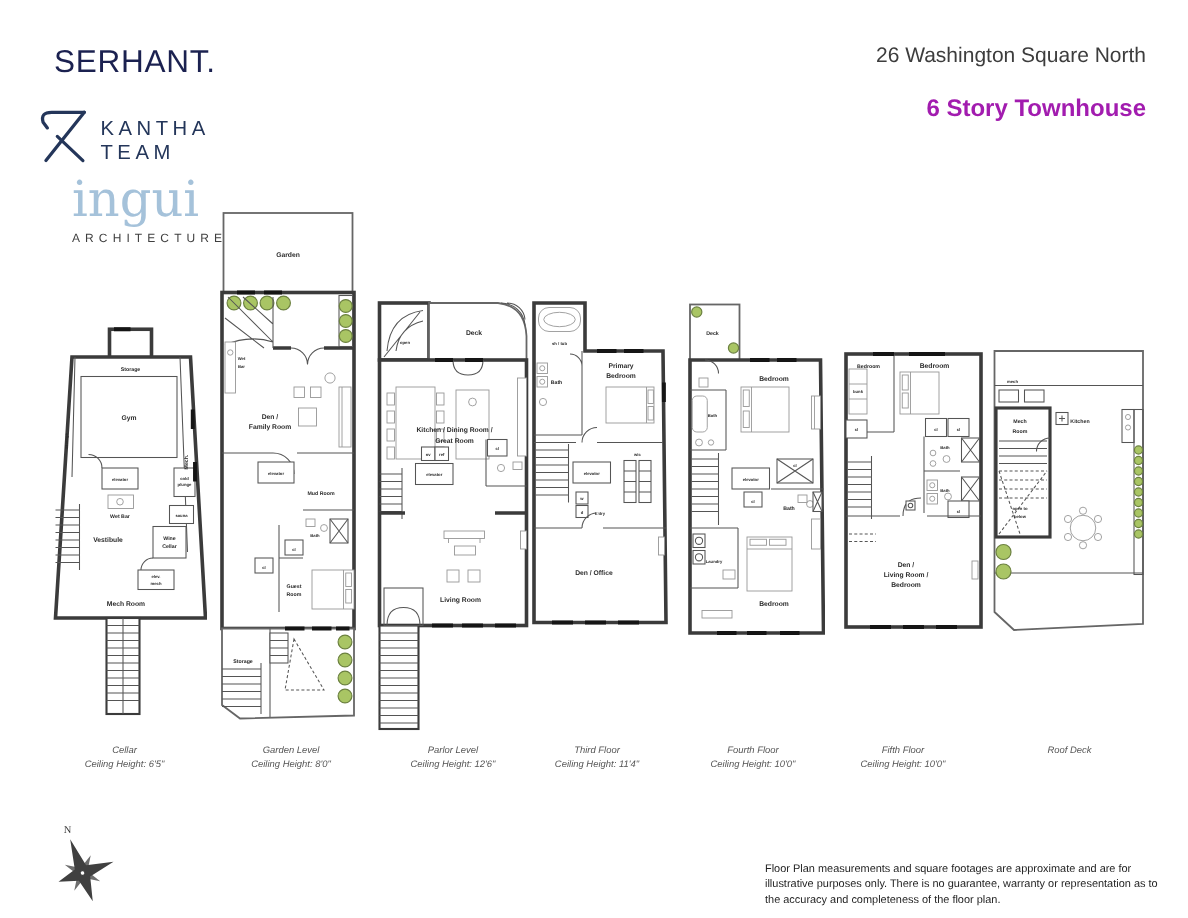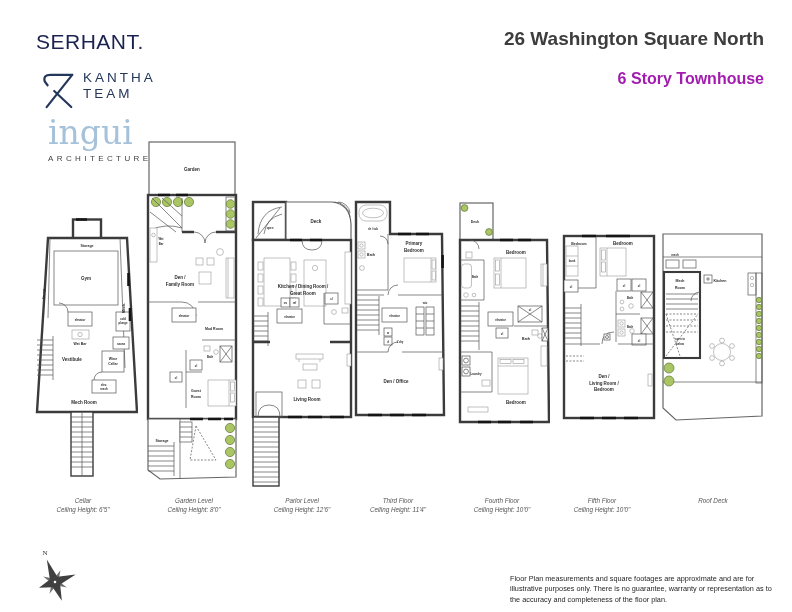--- a/index.html
+++ b/index.html
@@ -1,26 +1,26 @@
 <!DOCTYPE html>
 <html><head>
 <meta charset="utf-8">
 <style>
   html,body{margin:0;padding:0;}
   body{width:792px;height:612px;position:relative;background:#fff;font-family:"Liberation Sans",sans-serif;overflow:hidden;}
   .page{position:absolute;inset:0;background:#fff;}
   
   .logo-serhant{position:absolute;left:36px;top:30px;font-size:21px;font-weight:normal;letter-spacing:.5px;color:#1b2150;}
-  .kantha{position:absolute;left:40px;top:70px;display:flex;align-items:flex-start;gap:7px;}
+  .kantha{position:absolute;left:24px;top:70px;display:flex;align-items:flex-end;gap:7px;}
   .kantha-text{color:#24365a;font-size:13.5px;letter-spacing:3px;line-height:1.18;font-weight:400;}
   .ingui{position:absolute;left:48px;top:116px;}
   .ingui-word{font-family:"DejaVu Serif",serif;color:#a5c2da;font-size:33px;line-height:1.05;}
   .ingui-sub{color:#3f3f3f;font-size:8px;letter-spacing:3.4px;margin-top:3px;}
   .title-block{position:absolute;right:28px;top:28px;text-align:right;}
-  .title{font-size:19px;font-weight:bold;color:#3d3d3d;}
+  .title{font-size:14px;font-weight:normal;color:#3d3d3d;}
   .subtitle{font-size:16px;font-weight:bold;color:#a21caf;margin-top:20px;}
   
   .plan{position:absolute;}
   svg .w{fill:none;stroke:#3b3b3b;stroke-width:2.4;}
   svg .wf{fill:#fff;stroke:#3b3b3b;stroke-width:2.4;}
   svg .m{fill:#fff;stroke:#3b3b3b;stroke-width:1.4;}
   svg .thin{fill:#fff;stroke:#666;stroke-width:1.2;}
   svg .p{fill:none;stroke:#555;stroke-width:.7;}
   svg .pf{fill:#fff;stroke:#555;stroke-width:.7;}
   svg .f{fill:#fff;stroke:#979797;stroke-width:.6;}

